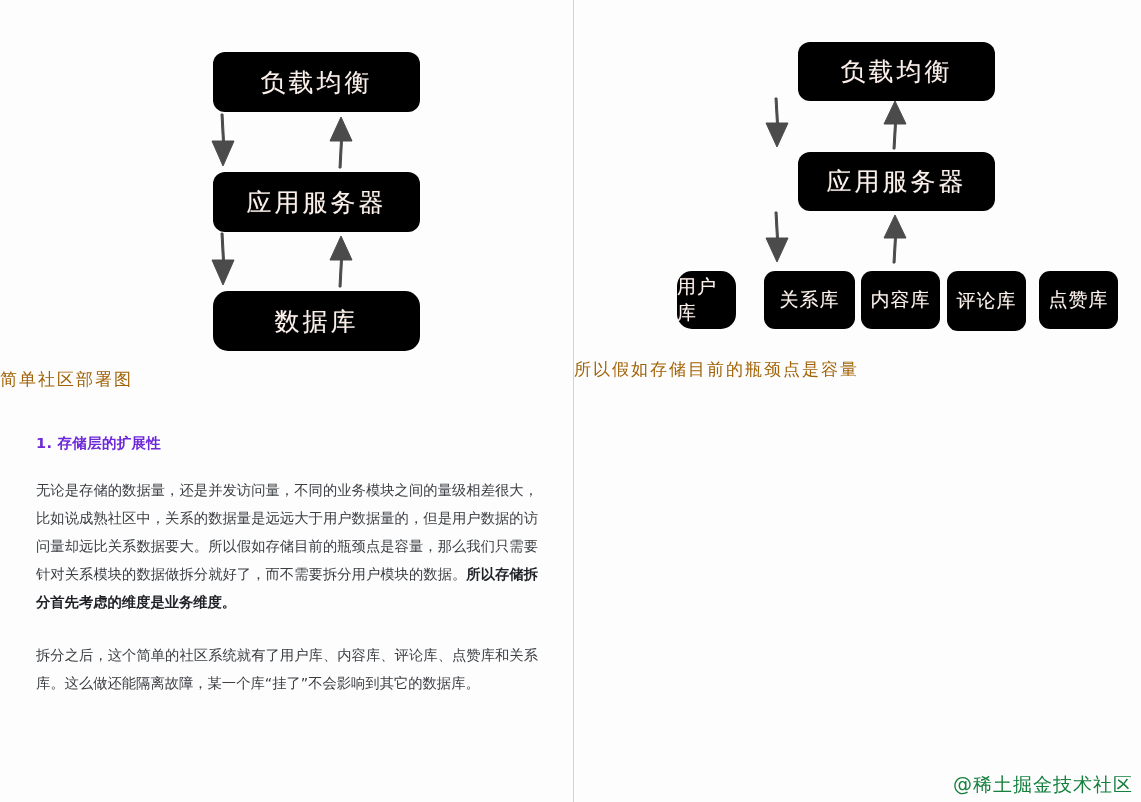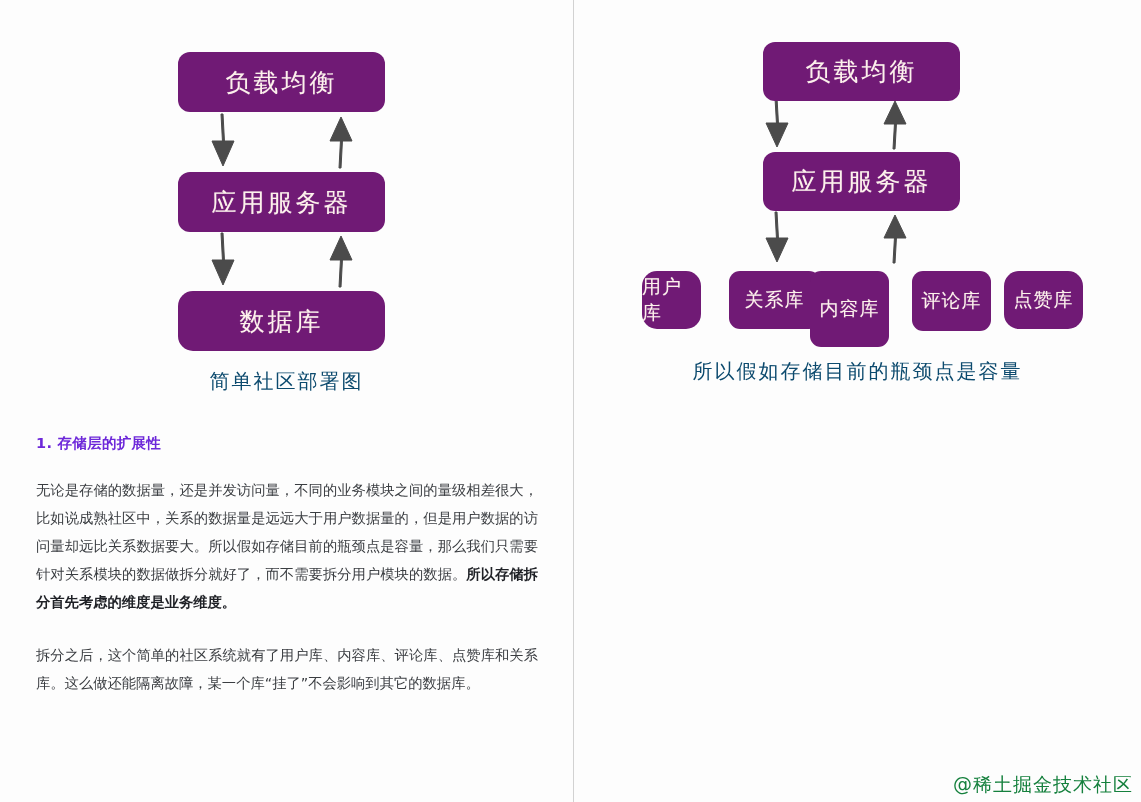--- a/index.html
+++ b/index.html
@@ -44,54 +44,54 @@
   
   .diagram {
     position: relative;
   }
   .diagram.left-diagram  { margin: 0; height: 400px; }
   .diagram.right-diagram { margin: 0; height: 395px; }
 
   .node {
     position: absolute;
     box-sizing: border-box;
-    background: #701a75;
+    background: #000000;
     border-radius: 12px;
     color: #fdf1ec;
     display: flex;
     align-items: center;
     justify-content: center;
     font-size: 25px;
     letter-spacing: 3px;
     font-weight: 400;
     text-shadow: 0 0 1px rgba(255,255,255,0.35);
     font-family: "DejaVu Sans", "Liberation Sans", sans-serif;
+    margin-left: 35px;
   }
   .node.small {
     font-size: 19px;
     letter-spacing: 1px;
     border-radius: 11px;
   }
 
   
   .arrow-layer {
     position: absolute;
     left: 0;
     top: 0;
     width: 100%;
     height: 100%;
     pointer-events: none;
   }
 
   .caption {
     position: absolute;
     width: 100%;
-    text-align: center;
-    color: #0c4a6e;
-    font-size: 20px;
+    color: #a16207;
+    font-size: 17px;
     letter-spacing: 2px;
     font-family: "DejaVu Sans", "Liberation Sans", sans-serif;
   }
 
   
   .prose {
     position: absolute;
     color: #3a3d41;
     font-size: 14.3px;
     line-height: 28px;
@@ -227,27 +227,27 @@
       <div class="node" style="left:189px; top:152px; width:197px; height:59px;">
         <span>应用服务器</span>
       </div>
 
       <div class="node small" style="left:68px; top:271px; width:59px; height:58px;border-radius:15px;">
         <span>用户库</span>
       </div>
       <div class="node small" style="left:155px; top:271px; width:91px; height:58px;">
         <span>关系库</span>
       </div>
-      <div class="node small" style="left:236px; top:271px; width:79px; height:76px;">
+      <div class="node small" style="left:252px; top:271px; width:79px; height:58px;">
         <span>内容库</span>
       </div>
       <div class="node small" style="left:338px; top:271px; width:79px; height:60px;">
         <span>评论库</span>
       </div>
-      <div class="node small" style="left:430px; top:271px; width:79px; height:58px;border-radius:15px;">
+      <div class="node small" style="left:430px; top:271px; width:79px; height:58px;">
         <span>点赞库</span>
       </div>
 
       <div class="caption" style="top:358px;">所以假如存储目前的瓶颈点是容量</div>
     </div>
 
   </div>
 
   <div class="watermark">@稀土掘金技术社区</div>
 

